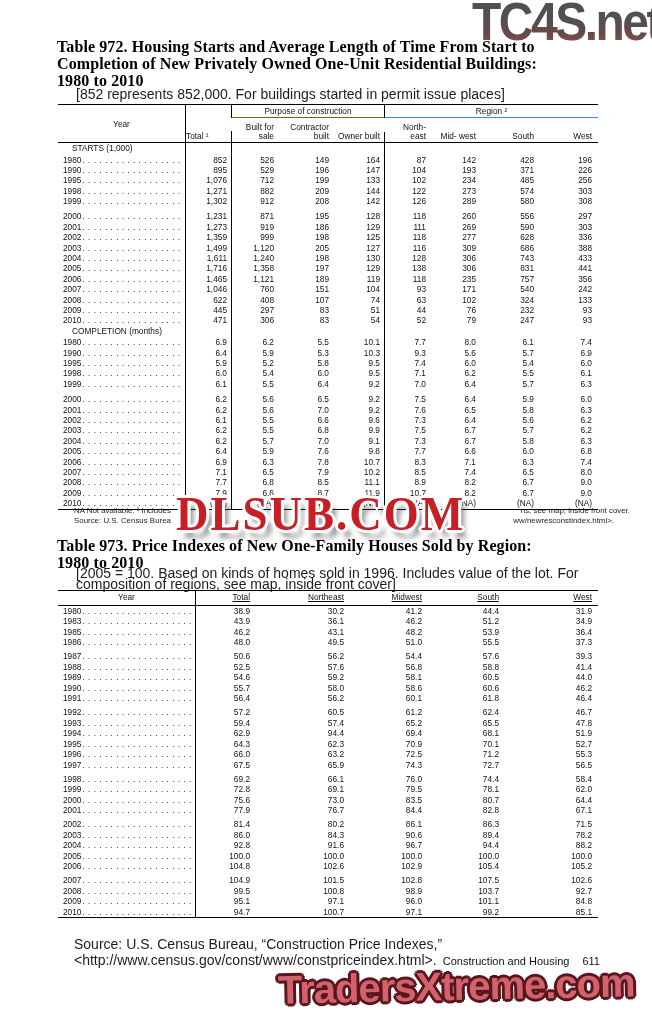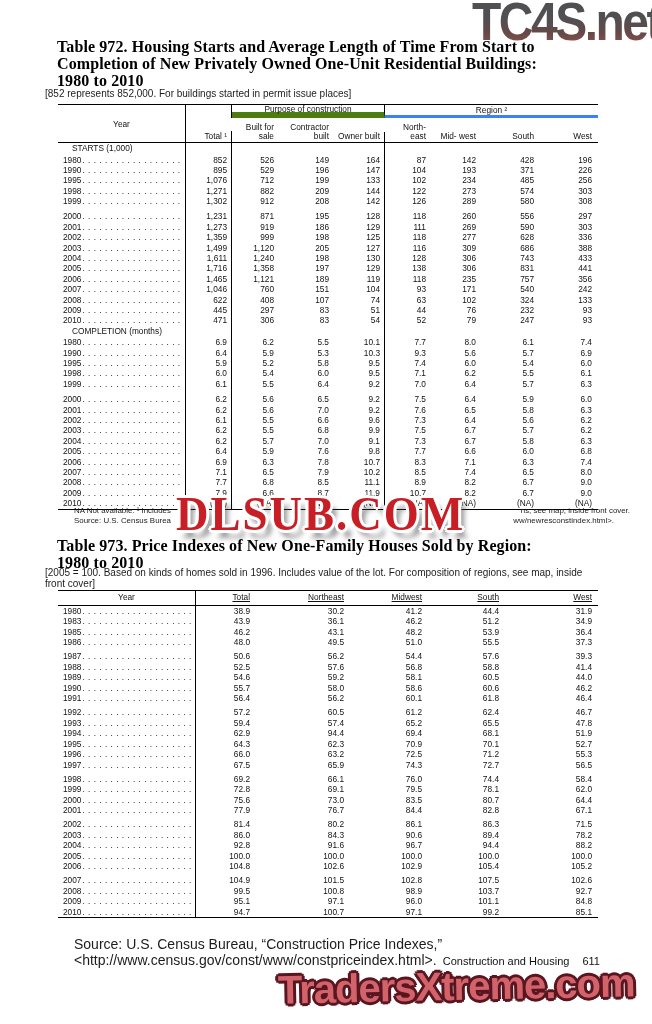--- a/index.html
+++ b/index.html
@@ -4,21 +4,21 @@
 <style>
   html,body{margin:0;padding:0;background:#888;}
   .page{position:relative;width:652px;height:1024px;background:#fff;overflow:hidden;
         font-family:"Liberation Sans","DejaVu Sans",sans-serif;color:#111;}
 
   
   .tbl-title{position:absolute;left:57px;font-family:"Liberation Serif","DejaVu Serif",serif;
              font-weight:bold;font-size:16px;line-height:17px;color:#000;letter-spacing:.1px;}
   .t972-title{top:38px;width:560px;}
   .t973-title{top:537px;width:560px;}
-  .bracket-note{position:absolute;left:45px;font-size:10px;line-height:10.5px;color:#1c1c1c;}
+  .bracket-note{position:absolute;left:76px;font-size:14px;line-height:10.5px;color:#1c1c1c;}
   .n972{top:89px;width:560px;}
   .n973{top:568px;width:548px;}
 
   
   .r972{display:grid;grid-template-columns:128px 46px 48px 55px 50px 47px 50px 58px 58px;}
   .r973{display:grid;grid-template-columns:138px 60px 94px 78px 77px 93px;}
   .vr{border-right:1px solid #000;}
   .cy{display:flex;align-items:center;overflow:hidden;}
   .cy .ytxt{padding-left:5px;white-space:nowrap;}
   .cy .dots{flex:1;white-space:nowrap;overflow:hidden;margin:0 3px 0 1px;color:#222;}
@@ -32,23 +32,23 @@
   .d73{height:10.5px;line-height:10.5px;font-size:8.3px;}
   .g73{height:3.5px;}
 
   
   .t972{position:absolute;left:58px;top:104px;width:540px;}
   .t972-head{display:grid;grid-template-columns:128px 46px 48px 55px 50px 47px 50px 58px 58px;
              grid-template-rows:13px 24px;border-top:1.5px solid #000;border-bottom:1px solid #000;
              font-size:8.3px;}
   .h-year{grid-area:1/1/3/2;display:flex;align-items:center;justify-content:center;}
   .h-totspace{grid-area:1/2/2/3;}
-  .h-purpose{grid-area:1/3/2/6;border-bottom:6px solid #4d7c0f;display:flex;align-items:center;justify-content:center;}
-  .h-region{grid-area:1/6/2/10;border-bottom:3px solid #3b82f6;display:flex;align-items:center;justify-content:center;text-align:center;}
-  .h-total{grid-area:2/2/3/3;align-self:end;text-align:right;padding:0 4px 1px 0;}
+  .h-purpose{grid-area:1/3/2/6;border-bottom:1px solid #4d7c0f;display:flex;align-items:center;justify-content:center;}
+  .h-region{grid-area:1/6/2/10;border-bottom:1px solid #3b82f6;display:flex;align-items:center;justify-content:center;text-align:center;}
+  .h-total{grid-area:2/2/3/3;align-self:end;text-align:left;padding:0 4px 1px 0;}
   .h-col{align-self:end;text-align:right;padding:0 6px 1px 0;line-height:9px;}
   .hc3{grid-area:2/3/3/4;} .hc4{grid-area:2/4/3/5;} .hc5{grid-area:2/5/3/6;padding-right:4px;}
   .hc6{grid-area:2/6/3/7;} .hc7{grid-area:2/7/3/8;} .hc8{grid-area:2/8/3/9;} .hc9{grid-area:2/9/3/10;}
   .t972-body{border-bottom:1px solid #000;}
 
   
   .t973{position:absolute;left:58px;top:590px;width:540px;}
   .t973-head{display:grid;grid-template-columns:138px 60px 94px 78px 77px 93px;
              border-top:1.5px solid #000;border-bottom:1px solid #000;height:13.5px;
              font-size:8.3px;line-height:13px;}

